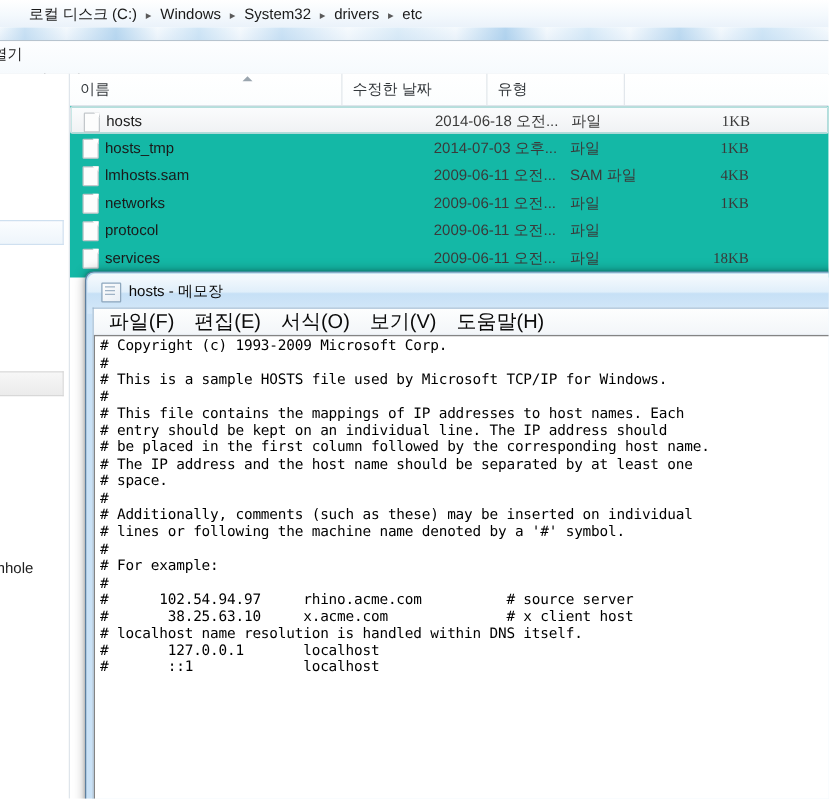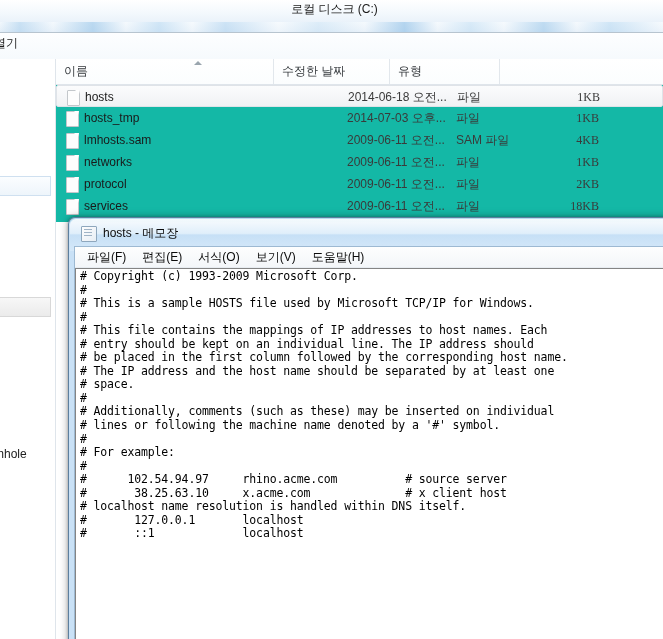--- a/index.html
+++ b/index.html
@@ -29,23 +29,22 @@
   }
 
   
   .addressbar {
     position: absolute;
     left: 0; top: 0;
     width: 663px; height: 22px;
     background: linear-gradient(to bottom, #ffffff 0%, #f4f9fd 55%, #eaf2fa 100%);
     display: flex;
     align-items: center;
-    padding-left: 6px;
-    box-sizing: border-box;
-    flex-direction: column;
+    padding-left: 20px;
+    box-sizing: border-box;
   }
   .crumb {
     font-size: 12px;
     color: #1a1a1a;
     white-space: nowrap;
     padding: 1px 3px;
   }
   .crumb-sep {
     color: #5a5a5a;
     font-size: 9px;
@@ -285,21 +284,21 @@
   }
   .np-menubar {
     height: 20px;
     background: linear-gradient(to bottom,#fdfefe 0%, #f3f6f9 100%);
     display: flex;
     align-items: center;
     padding-left: 4px;
     border-bottom: 1px solid #e7ecf1;
   }
   .np-menu {
-    font-size: 12px;
+    font-size: 16px;
     color: #0b0b0b;
     padding: 1px 8px;
     white-space: nowrap;
   }
   .np-textarea {
     position: relative;
     height: 381px;
     background: #ffffff;
     border-top: 1px solid #848484;
     border-left: 1px solid #848484;
@@ -394,21 +393,20 @@
         <span class="fc date">2009-06-11 오전...</span>
         <span class="fc type">파일</span>
         <span class="fc size">1KB</span>
       </div>
 
       <div class="frow">
         <span class="fileicon"></span>
         <span class="fc name">protocol</span>
         <span class="fc date">2009-06-11 오전...</span>
         <span class="fc type">파일</span>
-        <span class="fc size">2KB</span>
       </div>
 
       <div class="frow">
         <span class="fileicon"></span>
         <span class="fc name">services</span>
         <span class="fc date">2009-06-11 오전...</span>
         <span class="fc type">파일</span>
         <span class="fc size">18KB</span>
       </div>
 

